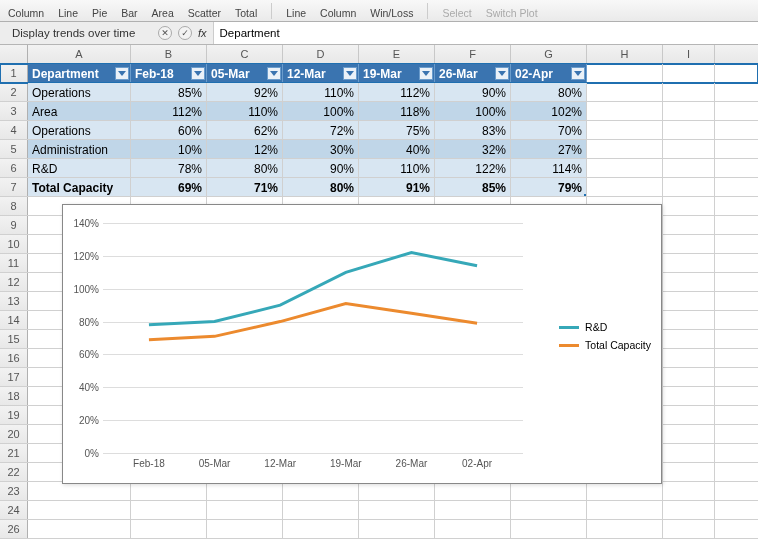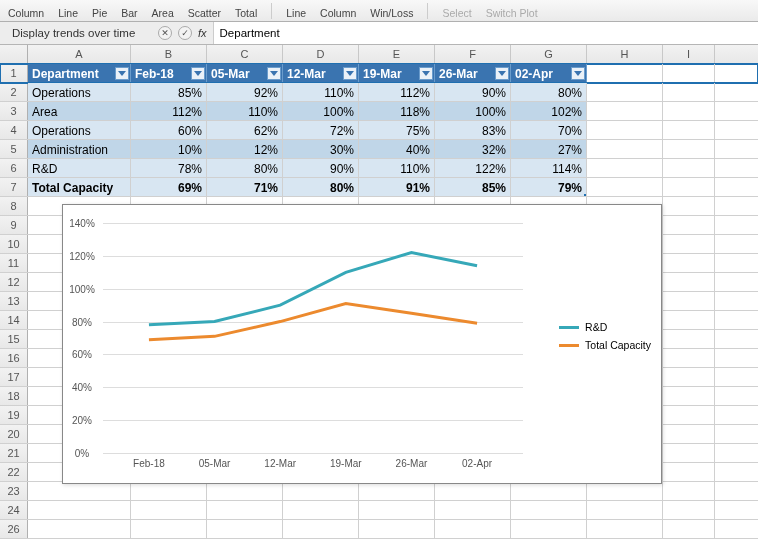--- a/index.html
+++ b/index.html
@@ -154,21 +154,21 @@
   }
   .grid-line {
     position: absolute;
     left: 0; right: 0;
     border-top: 1px solid #ddd;
   }
   .y-tick {
     position: absolute;
     left: -38px;
     width: 34px;
-    text-align: center;
+    text-align: right;
     font-size: 10px;
     color: #555;
     transform: translateY(-50%);
   }
   .x-tick {
     position: absolute;
     bottom: -16px;
     font-size: 10px;
     color: #555;
     transform: translateX(-50%);

